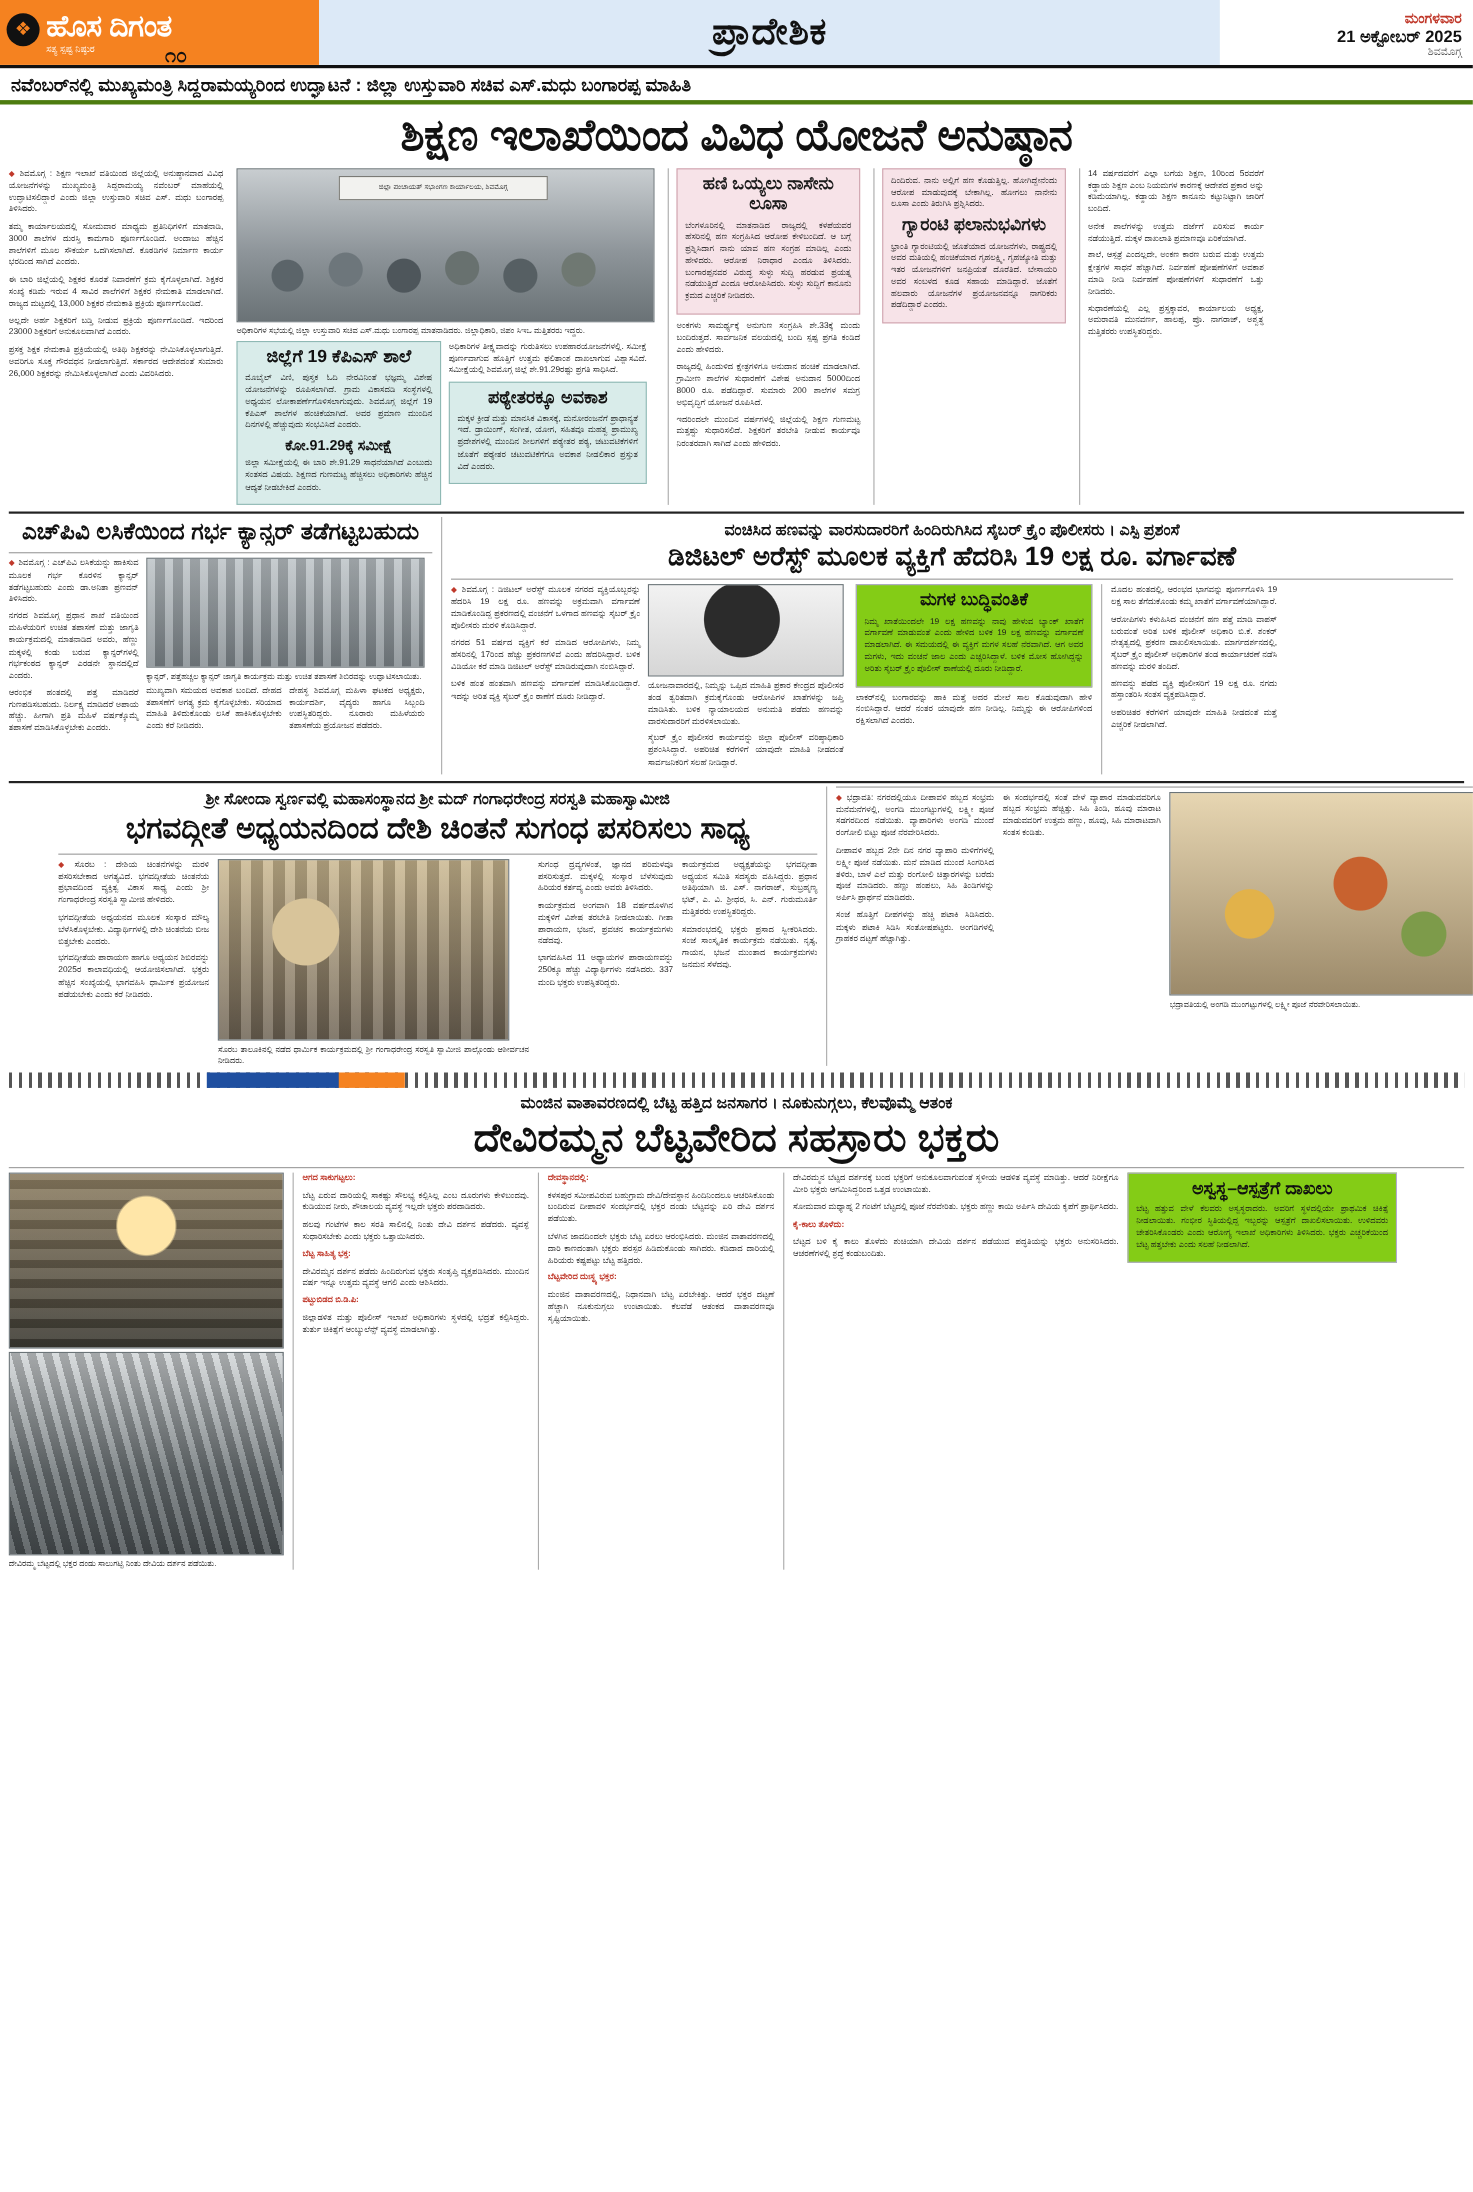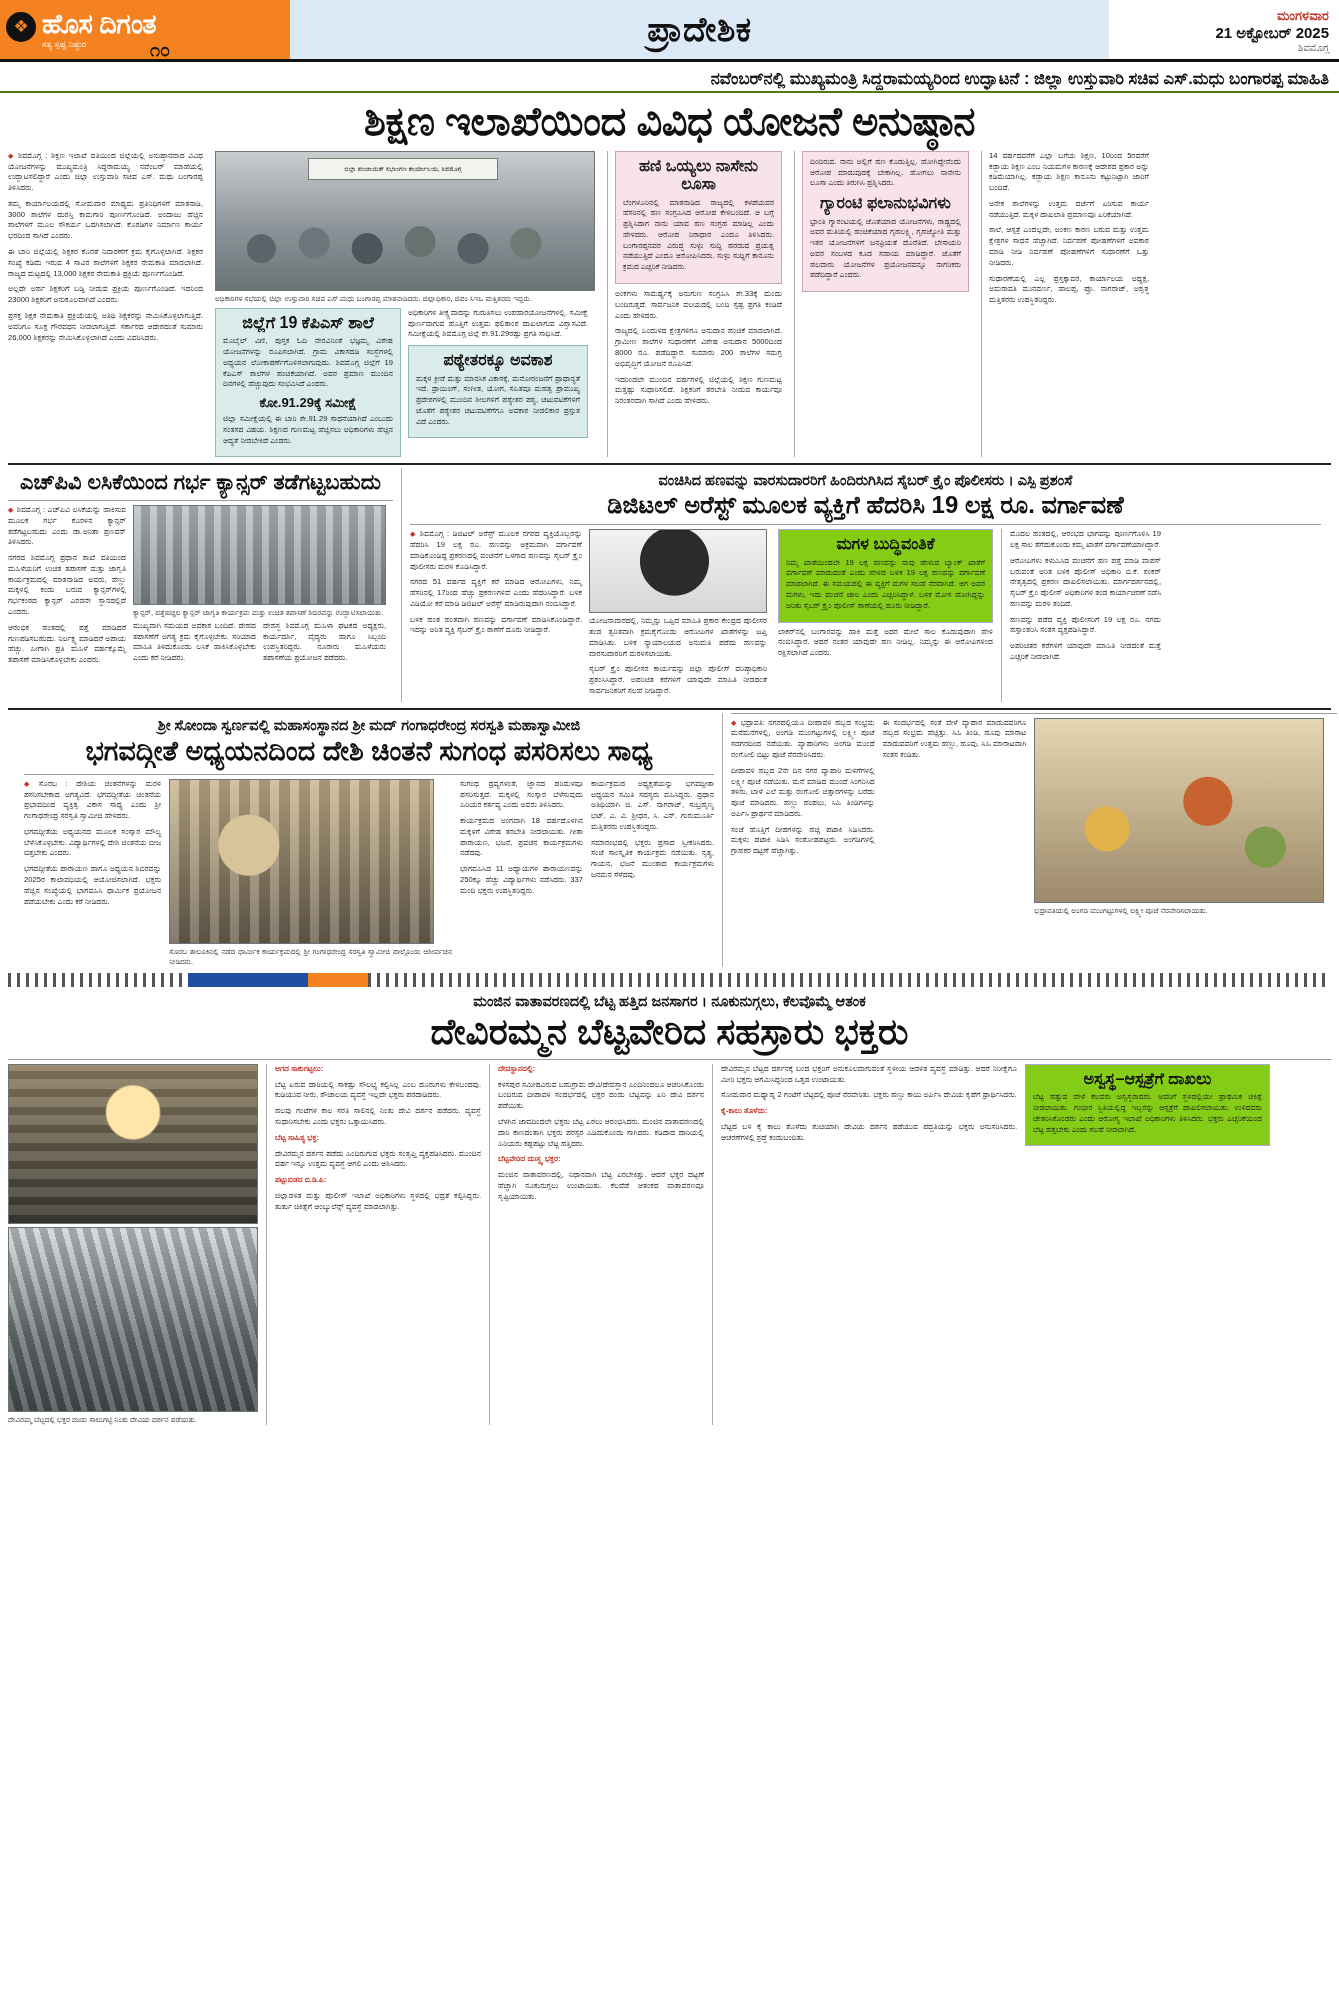--- a/index.html
+++ b/index.html
@@ -40,22 +40,22 @@
   .date-block {
     width: 230px; background:#fff; text-align:right; padding:3px 10px 0 0;
     display:flex; flex-direction:column; justify-content:center; align-items:flex-end;
   }
   .date-day { color:#c0392b; font-size:13px; font-weight:bold; }
   .date-full { font-size:15px; font-weight:bold; color:#111; }
   .date-place { font-size:10px; color:#555; }
 
   
   .lead-kicker {
-    font-size:16.5px; font-weight:bold; text-align:right; padding:7px 10px 2px;
-    border-bottom:2px solid #4d7c0f; line-height:1.2;
+    font-size:16.5px; font-weight:bold; text-align:left; padding:7px 10px 2px;
+    border-bottom:4px solid #4d7c0f; line-height:1.2;
   }
   .lead-head {
     font-size:40px; font-weight:bold; text-align:center; padding:6px 10px 8px;
     line-height:1.1; letter-spacing:-0.5px;
   }
 
   .rule { border-top:1px solid #999; margin:0 8px; }
   .rule-thick { border-top:2px solid #222; margin:0 8px; }
 
   
@@ -311,21 +311,21 @@
           <p>ಆರೋಪಿಗಳು ಕಳುಹಿಸಿದ ವಂಚನೆಗೆ ಹಣ ಪತ್ತೆ ಮಾಡಿ ವಾಪಸ್ ಬರುವಂತೆ ಅರಿತ ಬಳಿಕ ಪೊಲೀಸ್ ಅಧಿಕಾರಿ ಬಿ.ಕೆ. ಶಂಕರ್ ನೇತೃತ್ವದಲ್ಲಿ ಪ್ರಕರಣ ದಾಖಲಿಸಲಾಯಿತು. ಮಾರ್ಗದರ್ಶನದಲ್ಲಿ, ಸೈಬರ್ ಕ್ರೈಂ ಪೊಲೀಸ್ ಅಧಿಕಾರಿಗಳ ತಂಡ ಕಾರ್ಯಾಚರಣೆ ನಡೆಸಿ ಹಣವನ್ನು ಮರಳಿ ತಂದಿದೆ.</p>
           <p>ಹಣವನ್ನು ಪಡೆದ ವ್ಯಕ್ತಿ ಪೊಲೀಸರಿಗೆ 19 ಲಕ್ಷ ರೂ. ನಗದು ಹಸ್ತಾಂತರಿಸಿ ಸಂತಸ ವ್ಯಕ್ತಪಡಿಸಿದ್ದಾರೆ.</p>
           <p>ಅಪರಿಚಿತರ ಕರೆಗಳಿಗೆ ಯಾವುದೇ ಮಾಹಿತಿ ನೀಡದಂತೆ ಮತ್ತೆ ಎಚ್ಚರಿಕೆ ನೀಡಲಾಗಿದೆ.</p>
         </div>
       </div>
     </div>
   </div>
 
   <div class="rule-thick" style="margin-top:6px;"></div>
 
-  <div style="display:flex;gap:8px;padding:3px 24px 0;">
+  <div style="display:flex;gap:8px;padding:3px 24px 0;margin-left:29px;">
 
     <div style="width:690px;">
       <div class="story-kicker">ಶ್ರೀ ಸೋಂದಾ ಸ್ವರ್ಣವಲ್ಲಿ ಮಹಾಸಂಸ್ಥಾನದ ಶ್ರೀ ಮದ್ ಗಂಗಾಧರೇಂದ್ರ ಸರಸ್ವತಿ ಮಹಾಸ್ವಾಮೀಜಿ</div>
       <div class="story-head-med">ಭಗವದ್ಗೀತೆ ಅಧ್ಯಯನದಿಂದ ದೇಶಿ ಚಿಂತನೆ ಸುಗಂಧ ಪಸರಿಸಲು ಸಾಧ್ಯ</div>
       <div class="rule" style="margin:0 0 4px 0;"></div>
       <div style="display:flex;gap:8px;">
         <div class="tcol" style="width:145px;">
           <p class="bull">ಸೊರಬ : ದೇಶಿಯ ಚಿಂತನೆಗಳನ್ನು ಮರಳಿ ಪಸರಿಸಬೇಕಾದ ಅಗತ್ಯವಿದೆ. ಭಗವದ್ಗೀತೆಯ ಚಿಂತನೆಯ ಪ್ರಭಾವದಿಂದ ವ್ಯಕ್ತಿತ್ವ ವಿಕಾಸ ಸಾಧ್ಯ ಎಂದು ಶ್ರೀ ಗಂಗಾಧರೇಂದ್ರ ಸರಸ್ವತಿ ಸ್ವಾಮೀಜಿ ಹೇಳಿದರು.</p>
           <p>ಭಗವದ್ಗೀತೆಯ ಅಧ್ಯಯನದ ಮೂಲಕ ಸಂಸ್ಕಾರ ಮೌಲ್ಯ ಬೆಳೆಸಿಕೊಳ್ಳಬೇಕು. ವಿದ್ಯಾರ್ಥಿಗಳಲ್ಲಿ ದೇಶಿ ಚಿಂತನೆಯ ಬೀಜ ಬಿತ್ತಬೇಕು ಎಂದರು.</p>
           <p>ಭಗವದ್ಗೀತೆಯ ಪಾರಾಯಣ ಹಾಗೂ ಅಧ್ಯಯನ ಶಿಬಿರವನ್ನು 2025ರ ಕಾಲಾವಧಿಯಲ್ಲಿ ಆಯೋಜಿಸಲಾಗಿದೆ. ಭಕ್ತರು ಹೆಚ್ಚಿನ ಸಂಖ್ಯೆಯಲ್ಲಿ ಭಾಗವಹಿಸಿ ಧಾರ್ಮಿಕ ಪ್ರಯೋಜನ ಪಡೆಯಬೇಕು ಎಂದು ಕರೆ ನೀಡಿದರು.</p>

